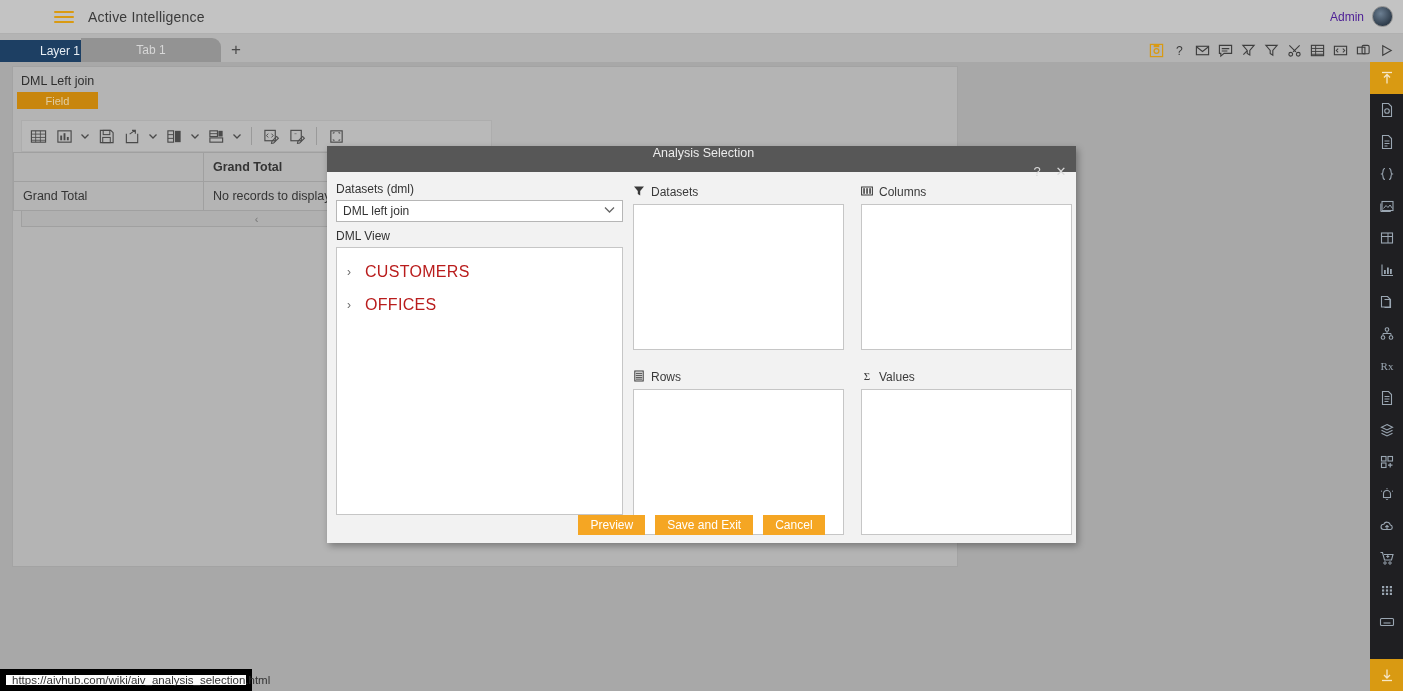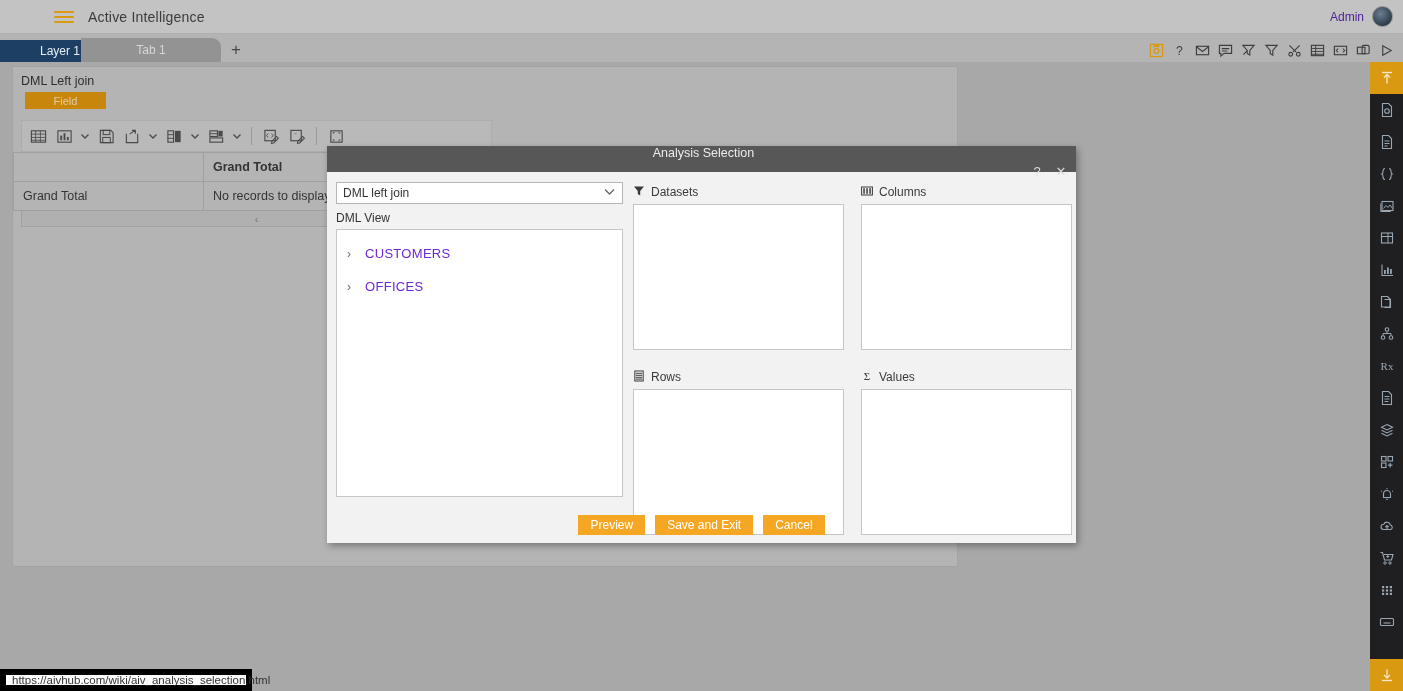--- a/index.html
+++ b/index.html
@@ -53,21 +53,21 @@
   .ticon { width: 17px; height: 17px; display: flex; align-items: center; justify-content: center; cursor: pointer; }
   .ticon svg { display: block; }
 
   
   .panel {
     position: absolute; left: 12px; top: 66px; width: 946px; height: 501px;
     background: #b4b4b4; border: 1px solid #a3a3a3;
   }
   .panel-title { font-size: 12.5px; color: #2e2e2e; padding: 7px 0 4px 8px; }
   .field-chip {
-    margin-left: 12px; width: 81px; height: 17px; background: #c8860d; color: #e0cda4;
+    margin-left: 4px; width: 81px; height: 17px; background: #c8860d; color: #e0cda4;
     font-size: 11px; display: flex; align-items: center; justify-content: center; cursor: pointer;
   }
   .tbl-toolbar {
     margin: 11px 0 0 8px; width: 471px; height: 32px; background: #b9b9b9;
     border: 1px solid #adadad; display: flex; align-items: center; gap: 2px; padding: 0 4px;
   }
   .tb-btn { width: 24px; height: 24px; display: flex; align-items: center; justify-content: center; cursor: pointer; }
   .tb-caret { width: 14px; height: 24px; display: flex; align-items: center; justify-content: center; cursor: pointer; }
   .tb-sep { width: 1px; height: 18px; background: #9a9a9a; margin: 0 5px; }
   .grid-table { margin-left: 0; width: 471px; border-collapse: collapse; }
@@ -97,21 +97,21 @@
     width: 287px; height: 22px; background: #fff; border: 1px solid #b6b6b6;
     display: flex; align-items: center; padding: 0 6px; font-size: 12px; color: #333;
     cursor: pointer; margin-bottom: 7px;
   }
   .select-box .caret { margin-left: auto; }
   .tree-box {
     width: 287px; height: 268px; background: #fff; border: 1px solid #c6c6c6; padding-top: 7px;
   }
   .tree-row { display: flex; align-items: center; height: 33px; padding-left: 10px; cursor: pointer; }
   .tree-arrow { width: 18px; color: #6c6c6c; font-size: 12px; }
-  .tree-label { font-size: 13px; color: #6d28d9; letter-spacing: .3px; text-align: right; }
+  .tree-label { font-size: 16px; color: #b91c1c; letter-spacing: .3px; text-align: right; }
 
   .right-col { flex: 1; display: grid; grid-template-columns: 1fr 1fr; grid-template-rows: auto auto; gap: 0 17px; }
   .drop-zone { }
   .dz-head { display: flex; align-items: center; gap: 6px; height: 19px; margin-bottom: 3px; }
   .dz-title { font-size: 12px; color: #3a3a3a; }
   .dz-area { width: 211px; height: 146px; background: #fff; border: 1px solid #c6c6c6; }
   .dz-spacer { height: 17px; }
 
   .modal-footer { height: 36px; display: flex; align-items: center; justify-content: center; gap: 10px; }
   .btn {
@@ -344,20 +344,21 @@
       <div class="modal-title">Analysis Selection</div>
       <div class="mt-actions">
         <div class="mt-btn">?</div>
         <div class="mt-btn">✕</div>
       </div>
     </div>
 
     <div class="modal-body">
 
       <div class="left-col">
+        <div class="fld-label">Datasets (dml)</div>
         <div class="select-box">
           <span>DML left join</span>
           <span class="caret">
             <svg width="13" height="13" viewBox="0 0 13 13">
                 <path d="M2 4.5L6.5 9 11 4.5" fill="none" stroke="#666" stroke-width="1.3"></path>
               </svg>
           </span>
         </div>
         <div class="fld-label">DML View</div>
         <div class="tree-box">

